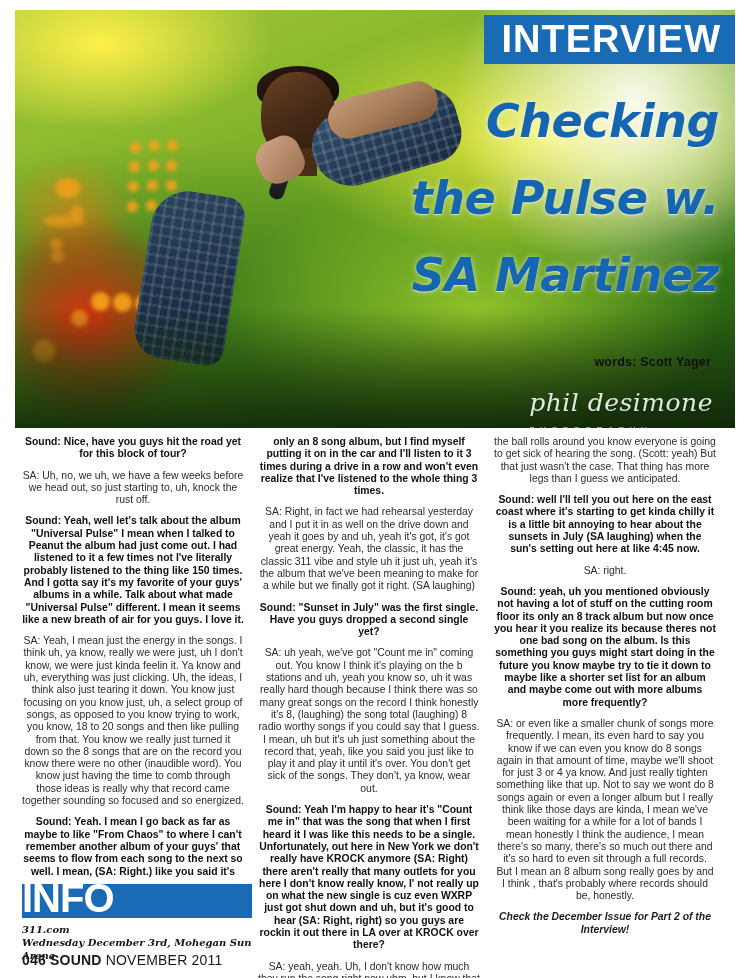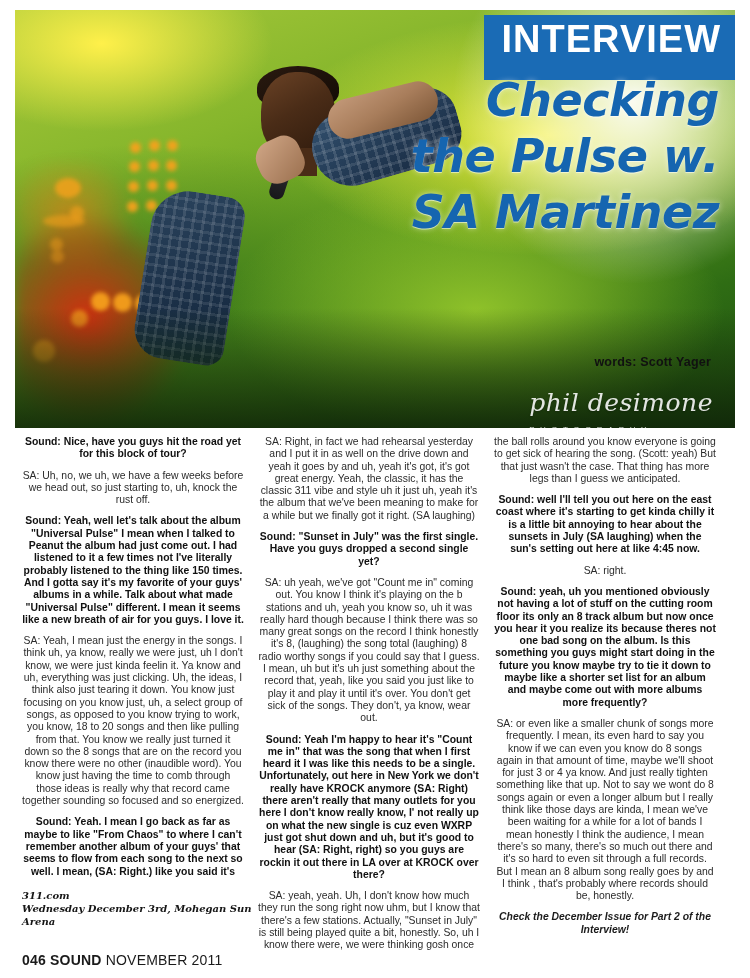--- a/index.html
+++ b/index.html
@@ -99,37 +99,37 @@
     position:absolute;left:136px;top:66px;width:23px;height:23px;border-radius:50%;
     background:radial-gradient(circle at 35% 32%,#6d6d72,#1a1a1d 70%);
   }
 
   
   .interview-banner{
     position:absolute;right:0;top:5px;
     background:#1a6bb5;
     color:#ffffff;
     font-size:38px;font-weight:bold;letter-spacing:1px;
-    padding:5px 14px 22px 18px;
+    padding:5px 14px 6px 18px;
     line-height:1;
     font-family:"Liberation Sans", sans-serif;
   }
 
   
   .headline{
     position:absolute;right:16px;top:62px;width:560px;
     text-align:right;
     font-family:"DejaVu Sans", sans-serif;
     font-style:italic;font-weight:bold;
     color:#1565b0;
     font-size:46px;line-height:1.22;
     letter-spacing:-0.5px;
     text-shadow:0 0 6px rgba(255,255,255,.55), 0 1px 0 rgba(255,255,255,.5);
   }
-  .headline div{white-space:nowrap;}
+  .headline div{white-space:nowrap;margin-top:21px;}
 
   .words-credit{
     position:absolute;right:24px;top:345px;
     color:#111111;font-size:12.5px;font-weight:bold;
     letter-spacing:.2px;
   }
   .photog{
     position:absolute;right:22px;top:380px;
     color:rgba(255,255,255,.88);
   }
@@ -260,37 +260,41 @@
 
 <div class="columns">
   <div class="col">
       <p class="q">Sound: Nice, have you guys hit the road yet for this block of tour?</p>
       <p class="a">SA: Uh, no, we uh, we have a few weeks before we head out, so just starting to, uh, knock the rust off.</p>
       <p class="q">Sound: Yeah, well let's talk about the album "Universal Pulse" I mean when I talked to Peanut the album had just come out. I had listened to it a few times not I've literally probably listened to the thing like 150 times. And I gotta say it's my favorite of your guys' albums in a while. Talk about what made "Universal Pulse" different. I mean it seems like a new breath of air for you guys. I love it.</p>
       <p class="a">SA: Yeah, I mean just the energy in the songs. I think uh, ya know, really we were just, uh I don't know, we were just kinda feelin it. Ya know and uh, everything was just clicking. Uh, the ideas, I think also just tearing it down. You know just focusing on you know just, uh, a select group of songs, as opposed to you know trying to work, you know, 18 to 20 songs and then like pulling from that. You know we really just turned it down so the 8 songs that are on the record you know there were no other (inaudible word). You know just having the time to comb through those ideas is really why that record came together sounding so focused and so energized.</p>
       <p class="q">Sound: Yeah. I mean I go back as far as maybe to like "From Chaos" to where I can't remember another album of your guys' that seems to flow from each song to the next so well. I mean, (SA: Right.) like you said it's</p>
     </div>
   <div class="col">
+      <p class="q">only an 8 song album, but I find myself putting it on in the car and I'll listen to it 3 times during a drive in a row and won't even realize that I've listened to the whole thing 3 times.</p>
       <p class="a">SA: Right, in fact we had rehearsal yesterday and I put it in as well on the drive down and yeah it goes by and uh, yeah it's got, it's got great energy. Yeah, the classic, it has the classic 311 vibe and style uh it just uh, yeah it's the album that we've been meaning to make for a while but we finally got it right. (SA laughing)</p>
       <p class="q">Sound: "Sunset in July" was the first single. Have you guys dropped a second single yet?</p>
       <p class="a">SA: uh yeah, we've got "Count me in" coming out. You know I think it's playing on the b stations and uh, yeah you know so, uh it was really hard though because I think there was so many great songs on the record I think honestly it's 8, (laughing) the song total (laughing) 8 radio worthy  songs if you could say that I guess. I mean, uh but it's uh just something about the record that, yeah, like you said you just like to play it and play it until it's over. You don't get sick of the songs. They don't, ya know, wear out.</p>
       <p class="q">Sound: Yeah I'm happy to hear it's "Count me in" that was the song that when I first heard it I was like this needs to be a single. Unfortunately,  out here in New York we don't really have KROCK anymore (SA: Right) there aren't really that many outlets for you here I don't know really know, I' not really up on what the new single is cuz even WXRP just got shut down and uh, but it's good to hear (SA: Right, right) so you guys are rockin it out there in LA over at KROCK over there?</p>
       <p class="a">SA: yeah, yeah. Uh, I don't know how much they run the song right now uhm, but I know that there's a few stations. Actually, "Sunset in July" is still being played quite a bit, honestly. So, uh I know there were, we were thinking gosh once</p>
     </div>
   <div class="col">
       <p class="a">the ball rolls around you know everyone is going to get sick of hearing the song. (Scott: yeah) But that just wasn't the case. That thing has more legs than I guess we anticipated.</p>
       <p class="q">Sound: well I'll tell you out here on the east coast where it's starting to get kinda chilly it is a little bit annoying to hear about the sunsets in July (SA laughing) when the sun's setting out here at like 4:45 now.</p>
       <p class="a">SA: right.</p>
       <p class="q">Sound: yeah, uh you mentioned obviously not having a lot of stuff on the cutting room floor its only an 8 track album but now once you hear it you realize its because theres not one bad song on the album. Is this something you guys might start doing in the future you know maybe try to tie it down to maybe like a shorter set list for an album and maybe come out with more albums more frequently?</p>
       <p class="a">SA: or even like a smaller chunk of songs more frequently.  I mean, its even hard to say you know if we can even you know do 8 songs again in that amount of time, maybe we'll shoot for just 3 or 4 ya know. And just really tighten something like that up. Not to say we wont do 8 songs again or even a longer album but I really think like those days are kinda, I mean we've been waiting for a while for a lot of bands I mean honestly I think the audience, I mean there's so many, there's so much out there and it's so hard to even sit through a full  records. But I mean an 8 album song really goes by and I think , that's probably where records should be, honestly.</p>
       <p class="tag">Check the December Issue for Part 2 of the Interview!</p>
     </div>
 </div>
 
 <div class="info-wrap">
+  <div class="info-bar">
+    <div class="info-word">INFO</div>
+  </div>
   <div class="info-lines">
     <div>311.com</div>
     <div>Wednesday December 3rd, Mohegan Sun Arena</div>
   </div>
 </div>
 
 <div class="footer">
   <span class="num">046</span>
   <span class="mag">SOUND</span>
   <span class="date">NOVEMBER 2011</span>

